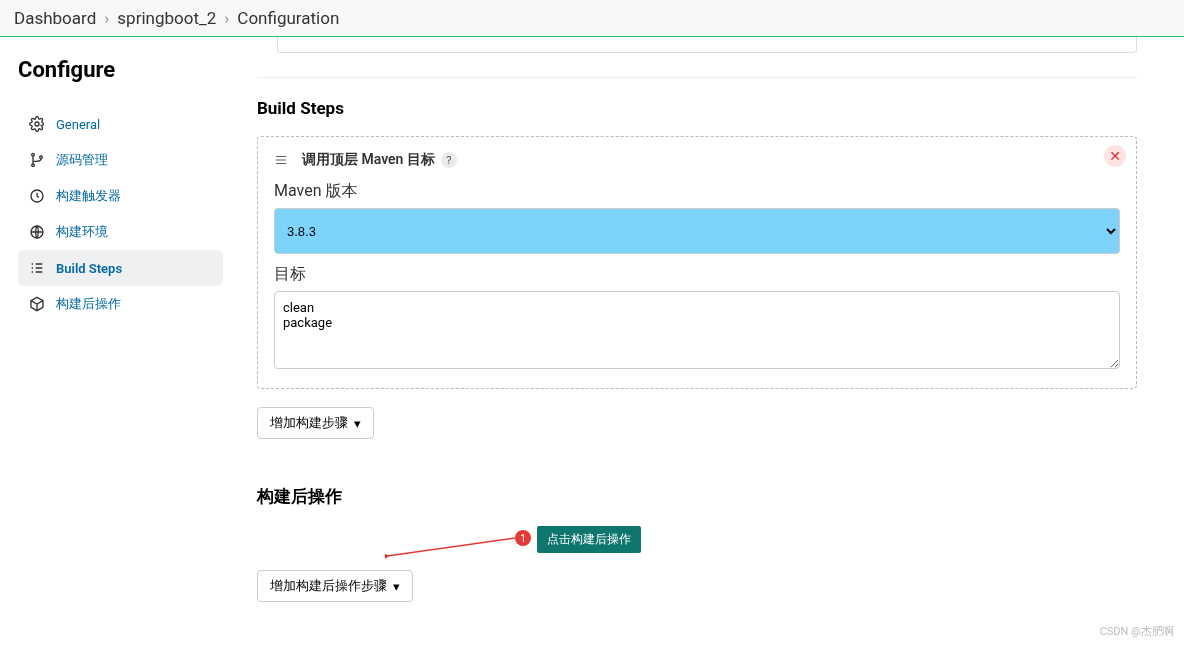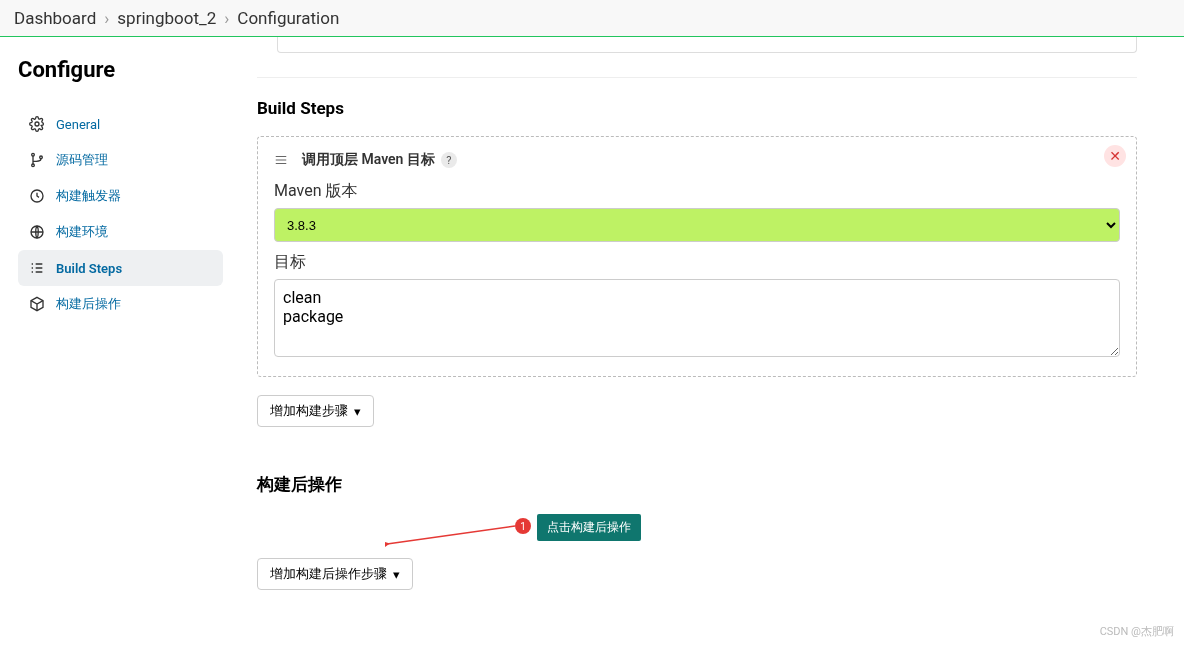--- a/index.html
+++ b/index.html
@@ -17,22 +17,22 @@
 .topcard { height: 16px; border: 1px solid #ddd; border-top: none; border-radius: 0 0 4px 4px; margin: 0 0 0 20px; }
 .section-sep { border-top: 1px solid #eee; margin: 24px 0 20px 0; }
 h2.section { font-size: 17px; font-weight: 700; margin: 0 0 18px 0; color: #000; }
 .step-box { border: 1px dashed #bbb; border-radius: 4px; padding: 14px 16px 16px 16px; position: relative; }
 .step-header { display: flex; align-items: center; margin-bottom: 12px; }
 .drag-icon { width: 18px; display: inline-flex; align-items: center; color: #666; margin-right: 10px; }
 .step-title { font-weight: 600; font-size: 14px; }
 .help-badge { display: inline-flex; align-items: center; justify-content: center; width: 16px; height: 16px; border-radius: 50%; background: #eaeaea; color: #555; font-size: 11px; margin-left: 6px; }
 .close-btn { position: absolute; right: 10px; top: 8px; width: 22px; height: 22px; border-radius: 50%; background: #ffe3e3; color: #d63333; display: flex; align-items: center; justify-content: center; cursor: pointer; font-size: 14px; }
 .field-label { font-size: 16px; color: #333; margin: 10px 0 6px 0; }
-.select { width: 100%; height: 34px; border: 1px solid #ccc; border-radius: 4px; padding: 0 8px; font-size: 13px; background: #bef264; }
-.textarea { width: 100%; height: 78px; border: 1px solid #ccc; border-radius: 4px; padding: 8px; font-size: 16px; font-family: inherit; resize: vertical; }
+.select { width: 100%; height: 46px; border: 1px solid #ccc; border-radius: 4px; padding: 0 8px; font-size: 13px; background: #7dd3fc; }
+.textarea { width: 100%; height: 78px; border: 1px solid #ccc; border-radius: 4px; padding: 8px; font-size: 13px; font-family: inherit; resize: vertical; }
 .step-footer { display: flex; align-items: center; gap: 18px; margin-top: 14px; }
 .btn-outline { border: 1px solid #ccc; background: #fff; border-radius: 4px; padding: 6px 12px; font-size: 13px; cursor: pointer; display: inline-flex; align-items: center; gap: 6px; }
 .edited { color: #888; font-size: 12px; display: inline-flex; align-items: center; gap: 4px; }
 .add-step-row { margin-top: 18px; }
 .post-section { margin-top: 46px; }
 .callout-wrap { position: relative; height: 34px; margin: 6px 0 10px 0; }
 .callout-badge { position: absolute; left: 258px; top: 4px; width: 16px; height: 16px; border-radius: 50%; background: #e53935; color: #fff; font-size: 10px; display: flex; align-items: center; justify-content: center; }
 .callout-box { position: absolute; left: 280px; top: 0; background: #0f766e; color: #fff; font-size: 12px; padding: 5px 10px; border-radius: 2px; }
 .arrow-svg { position: absolute; left: 128px; top: 6px; }
 .watermark { position: fixed; right: 10px; bottom: 6px; font-size: 11px; color: #bbb; }

